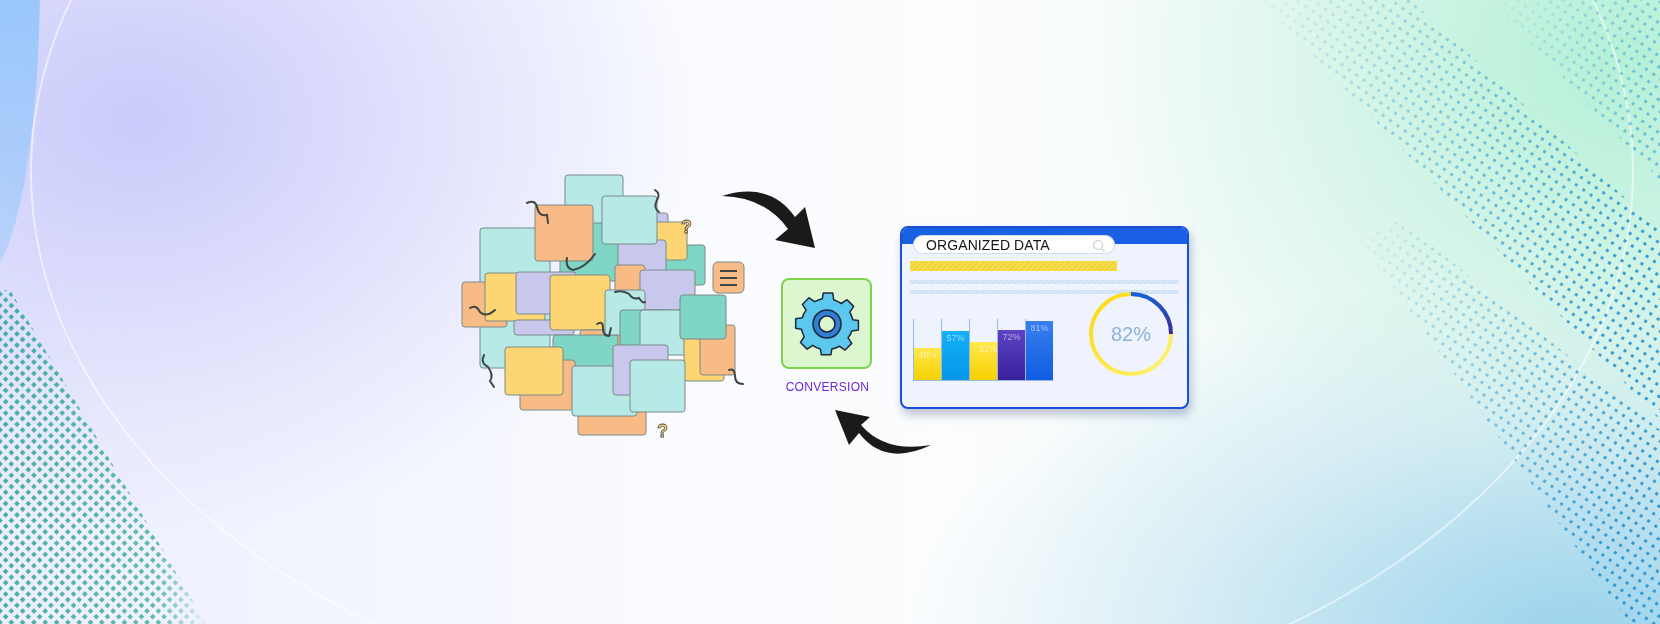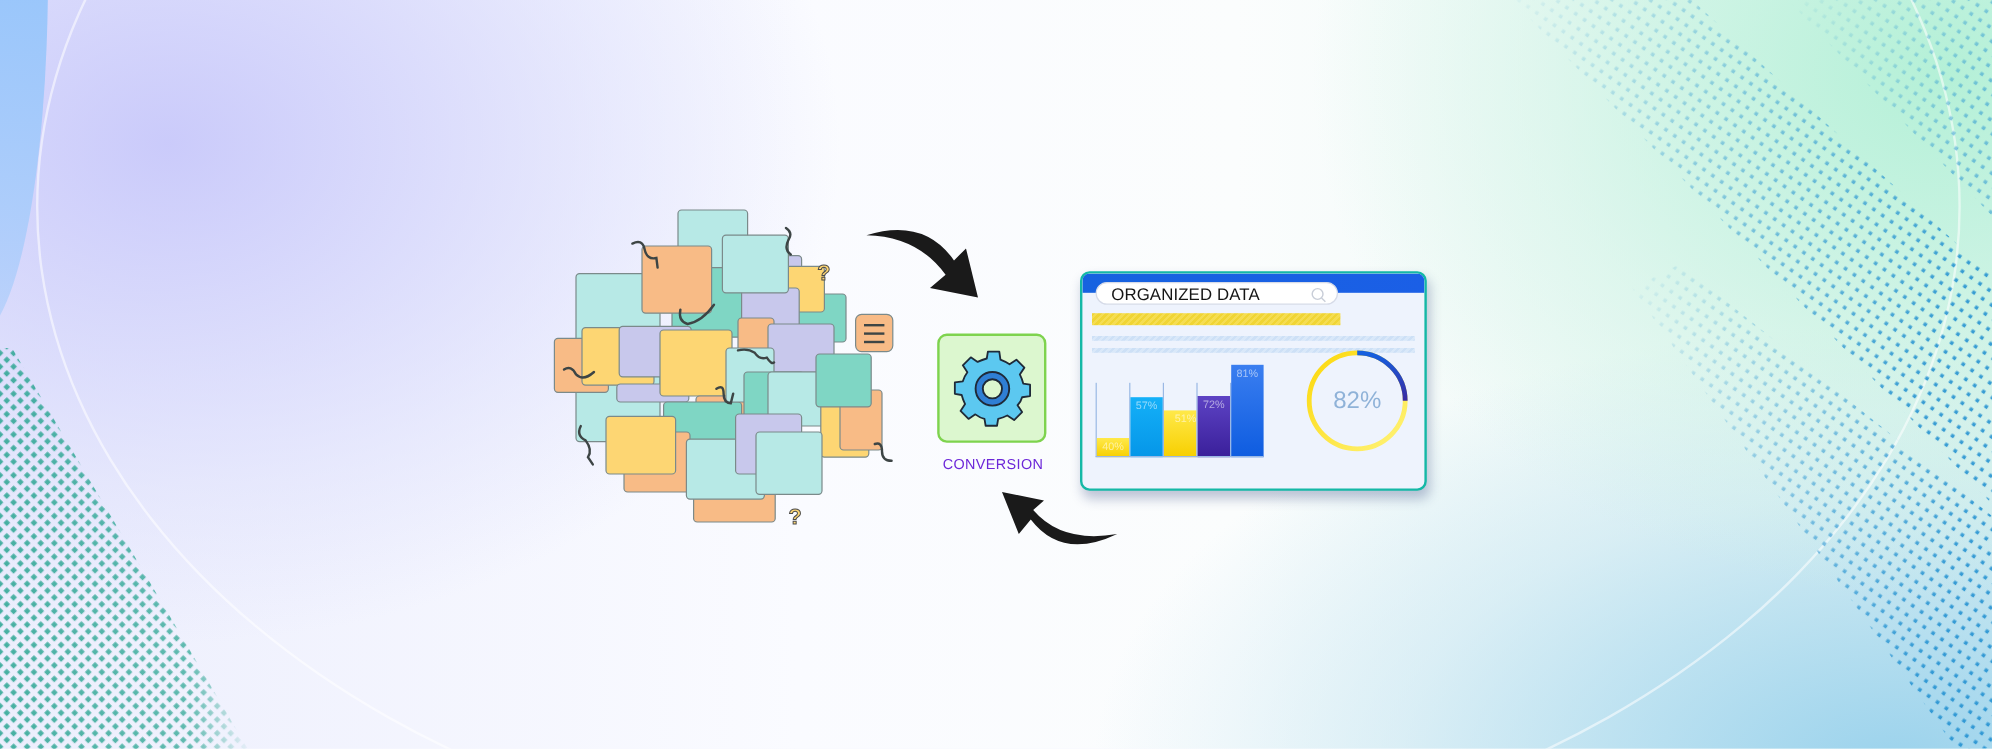--- a/index.html
+++ b/index.html
@@ -37,21 +37,21 @@
     display:flex; align-items:center; justify-content:center;
   }
   .conv-label {
     position:absolute; left:770px; top:380px; width:115px; text-align:center;
     font-size:12px; color:#6d28d9; letter-spacing:0.3px;
   }
 
   
   .card {
     position:absolute; left:900px; top:226px; width:289px; height:183px;
-    background:#eef3fd; border:2px solid #14b8a6; border-radius:8px; box-sizing:border-box;
+    background:#eef3fd; border:2px solid #1d4ed8; border-radius:8px; box-sizing:border-box;
     box-shadow:2px 6px 10px rgba(30,50,110,0.28);
     overflow:hidden;
   }
   .card-header {
     position:absolute; left:0; top:0; right:0; height:16px;
     background:linear-gradient(90deg, #1662e0, #1b5fe6);
   }
   .search-pill {
     position:absolute; left:11px; top:7px; width:202px; height:19px;
     background:#ffffff; border-radius:10px; border:1px solid #d6dbe8;
@@ -218,41 +218,41 @@
         <circle cx="6" cy="6" r="4.5" fill="none" stroke="#c9ced8" stroke-width="1.2"></circle>
         <line x1="9.3" y1="9.3" x2="12.5" y2="12.5" stroke="#c9ced8" stroke-width="1.2"></line>
       </svg>
     </div>
     <div class="hl-bar"></div>
     <div class="line-bar" style="top:52px;"></div>
     <div class="line-bar" style="top:62px;"></div>
 
     <div class="chart">
       <div class="bar-slot" style="left:0;">
-        <div class="bar" style="height:16px;background:linear-gradient(180deg,#ffe94a,#f7cf00);">
+        <div class="bar" style="height:33px;background:linear-gradient(180deg,#ffe94a,#f7cf00);">
           <span class="bar-label">40%</span>
         </div>
       </div>
       <div class="bar-slot" style="left:28px;">
         <div class="bar" style="height:50px;background:linear-gradient(180deg,#14b0f8,#0596e8);">
           <span class="bar-label">57%</span>
         </div>
       </div>
       <div class="bar-slot" style="left:56px;">
         <div class="bar" style="height:39px;background:linear-gradient(180deg,#ffe94a,#f7cf00);justify-content:flex-end;">
           <span class="bar-label">51%</span>
         </div>
       </div>
       <div class="bar-slot" style="left:84px;">
         <div class="bar" style="height:51px;background:linear-gradient(180deg,#5d43c4,#3a1f9a);">
           <span class="bar-label">72%</span>
         </div>
       </div>
       <div class="bar-slot" style="left:112px;">
-        <div class="bar" style="height:77px;background:linear-gradient(180deg,#3a7ef0,#0e5ce0);">
+        <div class="bar" style="height:60px;background:linear-gradient(180deg,#3a7ef0,#0e5ce0);">
           <span class="bar-label">81%</span>
         </div>
       </div>
       <div class="chart-base"></div>
     </div>
 
     <svg class="donut" width="88" height="88" viewBox="0 0 88 88">
       <defs>
         <linearGradient id="yel" x1="0" y1="0" x2="1" y2="1">
           <stop offset="0" stop-color="#fcd80a"></stop>

